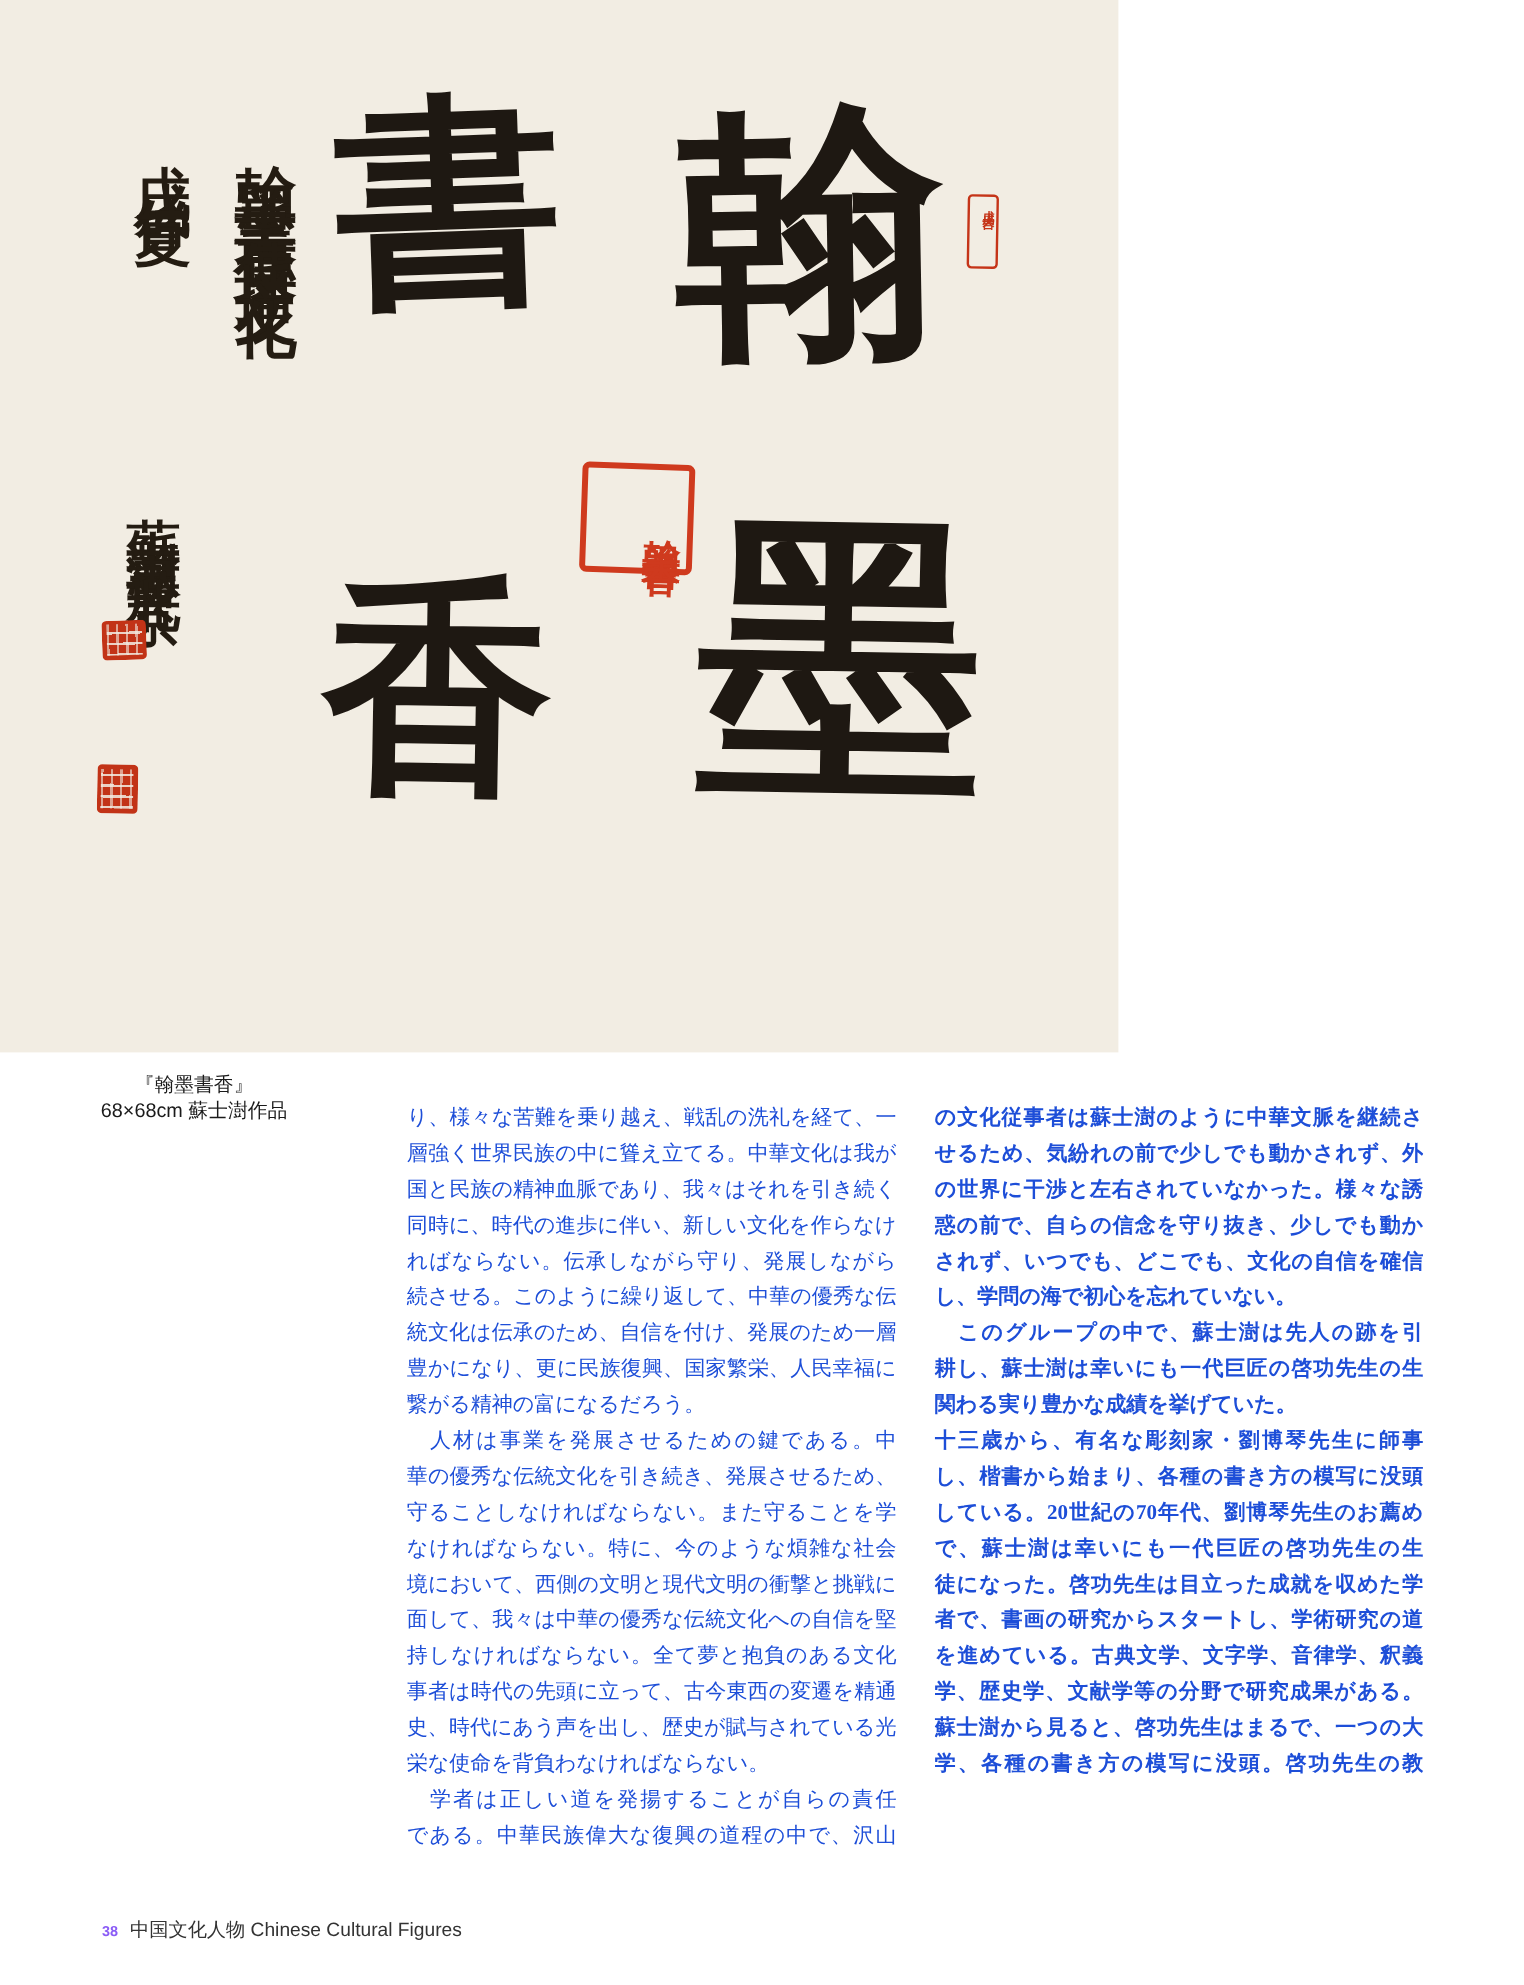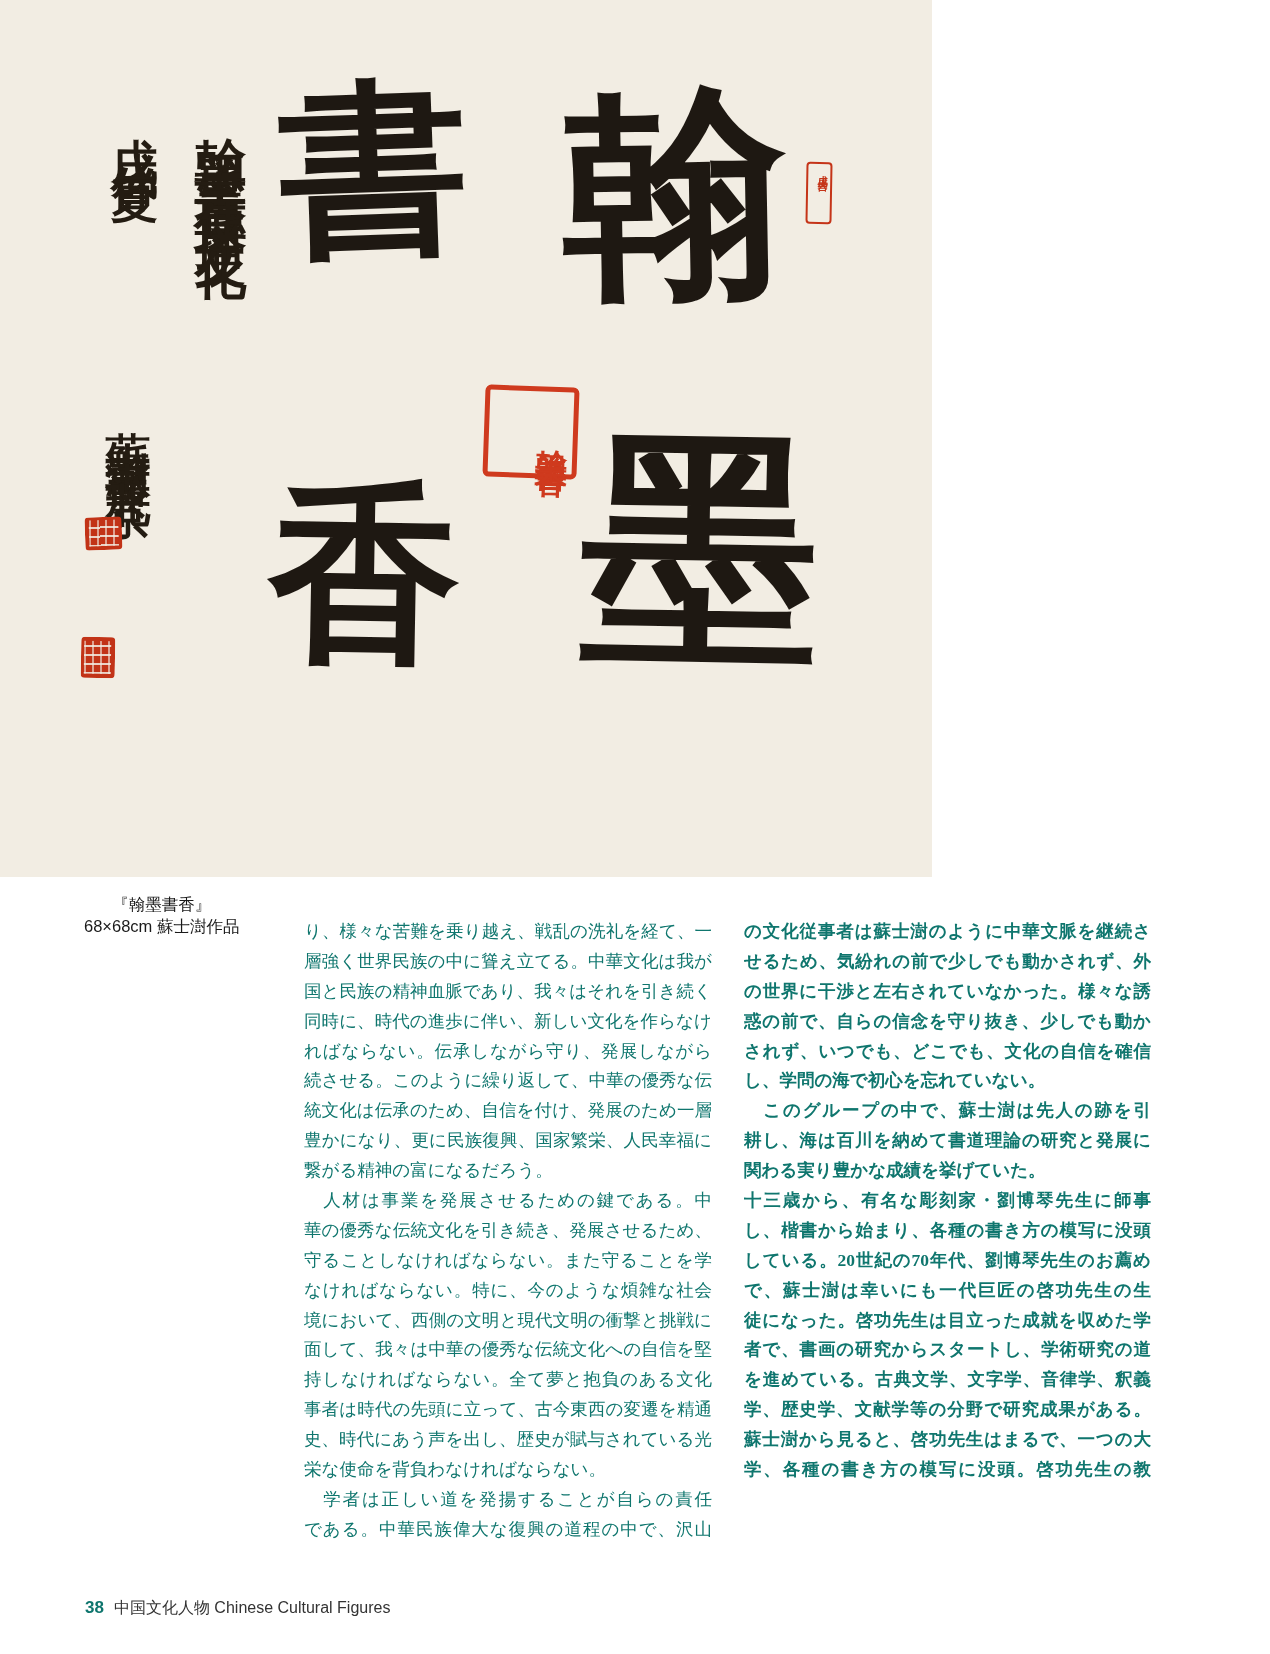--- a/index.html
+++ b/index.html
@@ -36,32 +36,32 @@
         background-size:80% 80%;background-position:center;background-repeat:no-repeat;}
   .seal-a1{left:85px;top:517px;width:37px;height:33px;transform:rotate(-2deg);}
   .seal-a2{left:81px;top:637px;width:34px;height:41px;transform:rotate(1deg);}
 
   
   .caption{position:absolute;left:84px;top:893px;
            font-family:"Liberation Sans","DejaVu Sans",sans-serif;
            font-size:16.5px;line-height:22px;color:#1a1a1a;text-align:center;}
 
   
-  .col{position:absolute;top:917px;font-size:17.5px;color:#0f766e;}
+  .col{position:absolute;top:917px;font-size:17.5px;color:#1d4ed8;margin-left:35px;}
   .col-left{left:304px;width:408px;}
   .col-right{left:744px;width:407px;font-weight:bold;}
   .tline{height:29.9px;line-height:29.9px;overflow:hidden;
          text-align:justify;text-align-last:justify;}
   .tline-end{text-align-last:left;}
 
   
   .footer{position:absolute;left:85px;top:1598px;
           font-family:"Liberation Sans","DejaVu Sans",sans-serif;
           font-size:16px;color:#333333;}
-  .footer .pagenum{font-weight:bold;color:#0f766e;margin-right:10px;font-size:17px;}
+  .footer .pagenum{font-weight:bold;color:#8b5cf6;margin-right:10px;font-size:12px;}
 </style>
 </head>
 <body>
 
 <div class="page">
 
   <div class="artwork">
     <div class="glyph glyph-hàn">翰</div>
     <div class="glyph glyph-mò">墨</div>
     <div class="glyph glyph-shū">書</div>
@@ -106,21 +106,21 @@
       <div class="tline">である。中華民族偉大な復興の道程の中で、沢山</div>
     </div>
   <div class="col col-right">
       <div class="tline">の文化従事者は蘇士澍のように中華文脈を継続さ</div>
       <div class="tline">せるため、気紛れの前で少しでも動かされず、外</div>
       <div class="tline">の世界に干渉と左右されていなかった。様々な誘</div>
       <div class="tline">惑の前で、自らの信念を守り抜き、少しでも動か</div>
       <div class="tline">されず、いつでも、どこでも、文化の自信を確信</div>
       <div class="tline tline-end">し、学問の海で初心を忘れていない。</div>
       <div class="tline">　このグループの中で、蘇士澍は先人の跡を引</div>
-      <div class="tline">耕し、海は百川を納めて書道理論の研究と発展に</div>
+      <div class="tline">耕し、蘇士澍は幸いにも一代巨匠の啓功先生の生</div>
       <div class="tline tline-end">関わる実り豊かな成績を挙げていた。</div>
       <div class="tline">十三歳から、有名な彫刻家・劉博琴先生に師事</div>
       <div class="tline">し、楷書から始まり、各種の書き方の模写に没頭</div>
       <div class="tline">している。20世紀の70年代、劉博琴先生のお薦め</div>
       <div class="tline">で、蘇士澍は幸いにも一代巨匠の啓功先生の生</div>
       <div class="tline">徒になった。啓功先生は目立った成就を収めた学</div>
       <div class="tline">者で、書画の研究からスタートし、学術研究の道</div>
       <div class="tline">を進めている。古典文学、文字学、音律学、釈義</div>
       <div class="tline">学、歴史学、文献学等の分野で研究成果がある。</div>
       <div class="tline">蘇士澍から見ると、啓功先生はまるで、一つの大</div>

